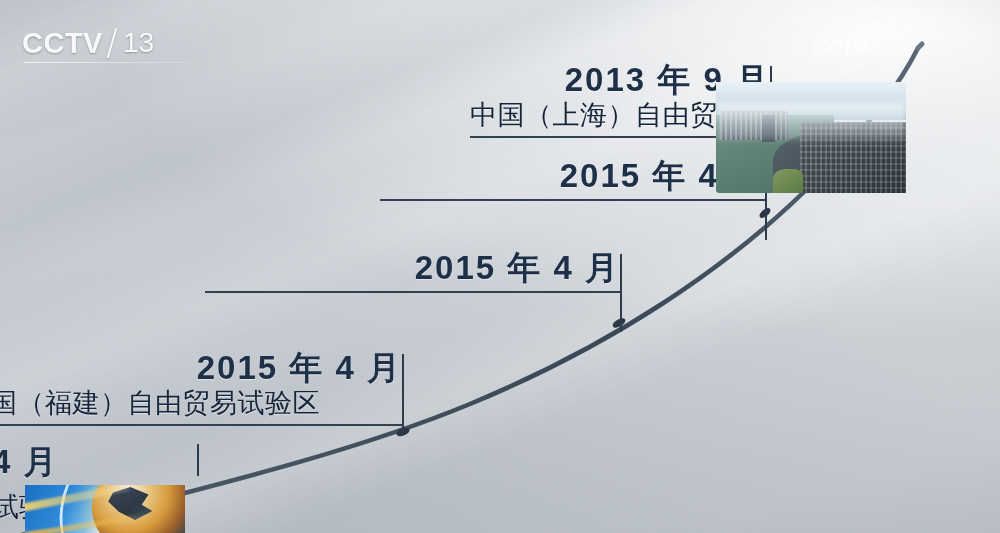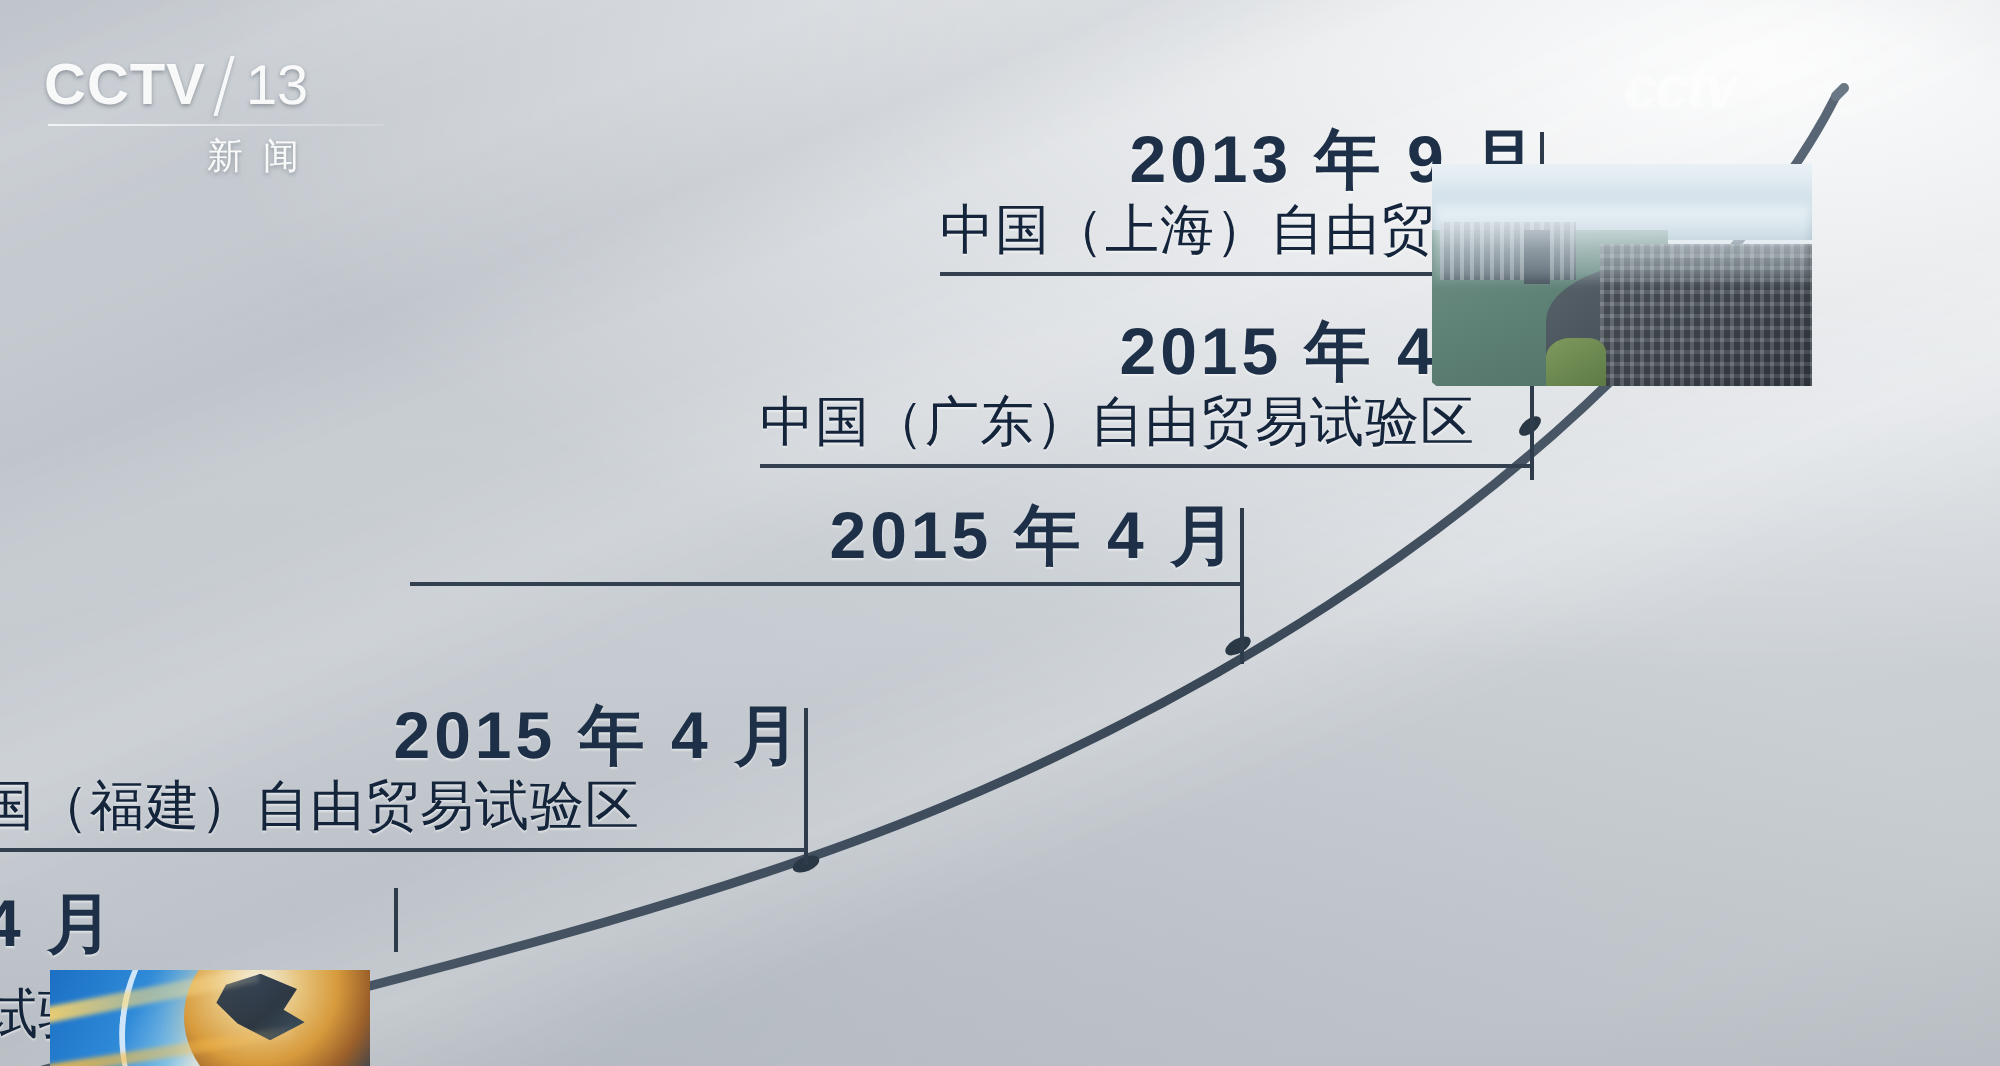--- a/index.html
+++ b/index.html
@@ -210,21 +210,20 @@
   <div class="bg-streaks"></div>
   <div class="bg-vign"></div>
 
   <div id="logo">
     <div class="row">
       <span class="cctv">CCTV</span>
       <span class="slash"></span>
       <span class="num">13</span>
     </div>
     <div class="rule"></div>
-    <div class="sub">新闻</div>
   </div>
 
   <div id="watermark">cctv</div>
 
   <svg id="curve" viewBox="0 0 1000 533">
     <defs>
       <linearGradient id="curveGrad" x1="0" y1="1" x2="1" y2="0">
         <stop offset="0" stop-color="#4c5a69"></stop>
         <stop offset="0.55" stop-color="#3a4756"></stop>
         <stop offset="1" stop-color="#5a6776"></stop>
@@ -239,21 +238,20 @@
 
   <div class="entry" id="entry-shanghai" style="left:470px;top:62px;width:300px;">
     <div class="date">2013 年 9 月</div>
     <div class="name">中国（上海）自由贸易试验区</div>
     <div class="underline"></div>
     <div class="tick" style="right:-2px;top:4px;height:78px;"></div>
   </div>
 
   <div class="entry" id="entry-guangdong" style="left:380px;top:158px;width:385px;">
     <div class="date">2015 年 4 月</div>
-    <div class="name">中国（广东）自由贸易试验区</div>
     <div class="underline"></div>
     <div class="tick" style="right:-2px;top:4px;height:78px;"></div>
   </div>
 
   <div class="entry" id="entry-tianjin" style="left:205px;top:250px;width:415px;">
     <div class="date">2015 年 4 月</div>
     <div class="underline"></div>
     <div class="tick" style="right:-2px;top:4px;height:78px;"></div>
   </div>
 

